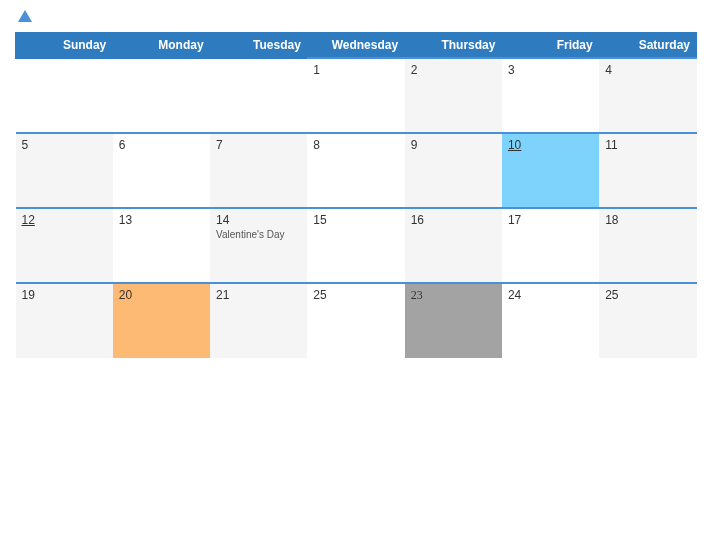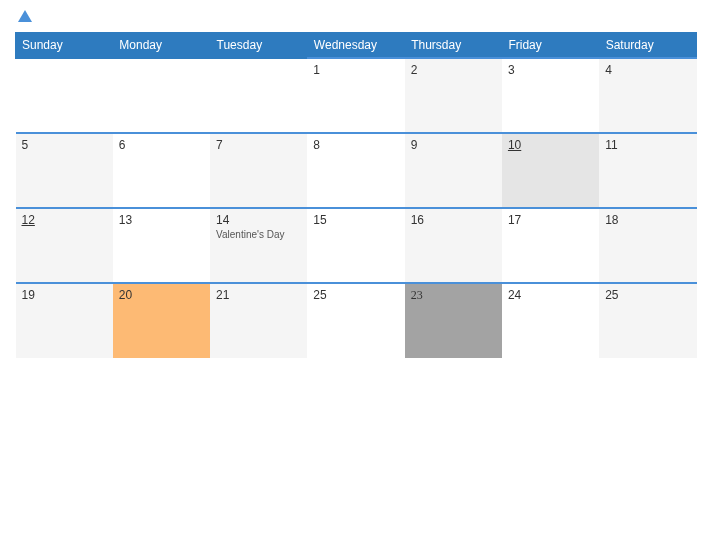--- a/index.html
+++ b/index.html
@@ -70,23 +70,23 @@
       min-width: 80px;
     }
     .calendar-table {
       width: 100%;
       border-collapse: collapse;
     }
     .calendar-table thead tr th {
       background: #2e7bbf;
       color: #fff;
       font-size: 12px;
-      font-weight: normal;
+      font-weight: bold;
       padding: 5px 6px;
-      text-align: left;
+      text-align: right;
       border: 1px solid #2e7bbf;
     }
     .calendar-table tbody tr td {
       border-top: 2px solid #4a90d9;
       vertical-align: top;
       padding: 4px 6px;
       height: 75px;
       width: calc(100% / 7);
       font-size: 12px;
       color: #333;
@@ -167,21 +167,21 @@
           </td>
           <td style="background: rgb(245, 245, 245);">
             <span class="day-number">7</span>
           </td>
           <td style="background: rgb(255, 255, 255);">
             <span class="day-number">8</span>
           </td>
           <td style="background: rgb(245, 245, 245);">
             <span class="day-number">9</span>
           </td>
-          <td style="background: #e5e5e5; text-decoration: underline;">
+          <td style="background: #7dd3fc; text-decoration: underline;">
             <span class="day-number">10</span>
           </td>
           <td style="background: rgb(245, 245, 245);">
             <span class="day-number">11</span>
           </td>
         </tr>
         <tr>
           <td style="background: rgb(245, 245, 245); text-decoration: underline;">
             <span class="day-number">12</span>
           </td>

